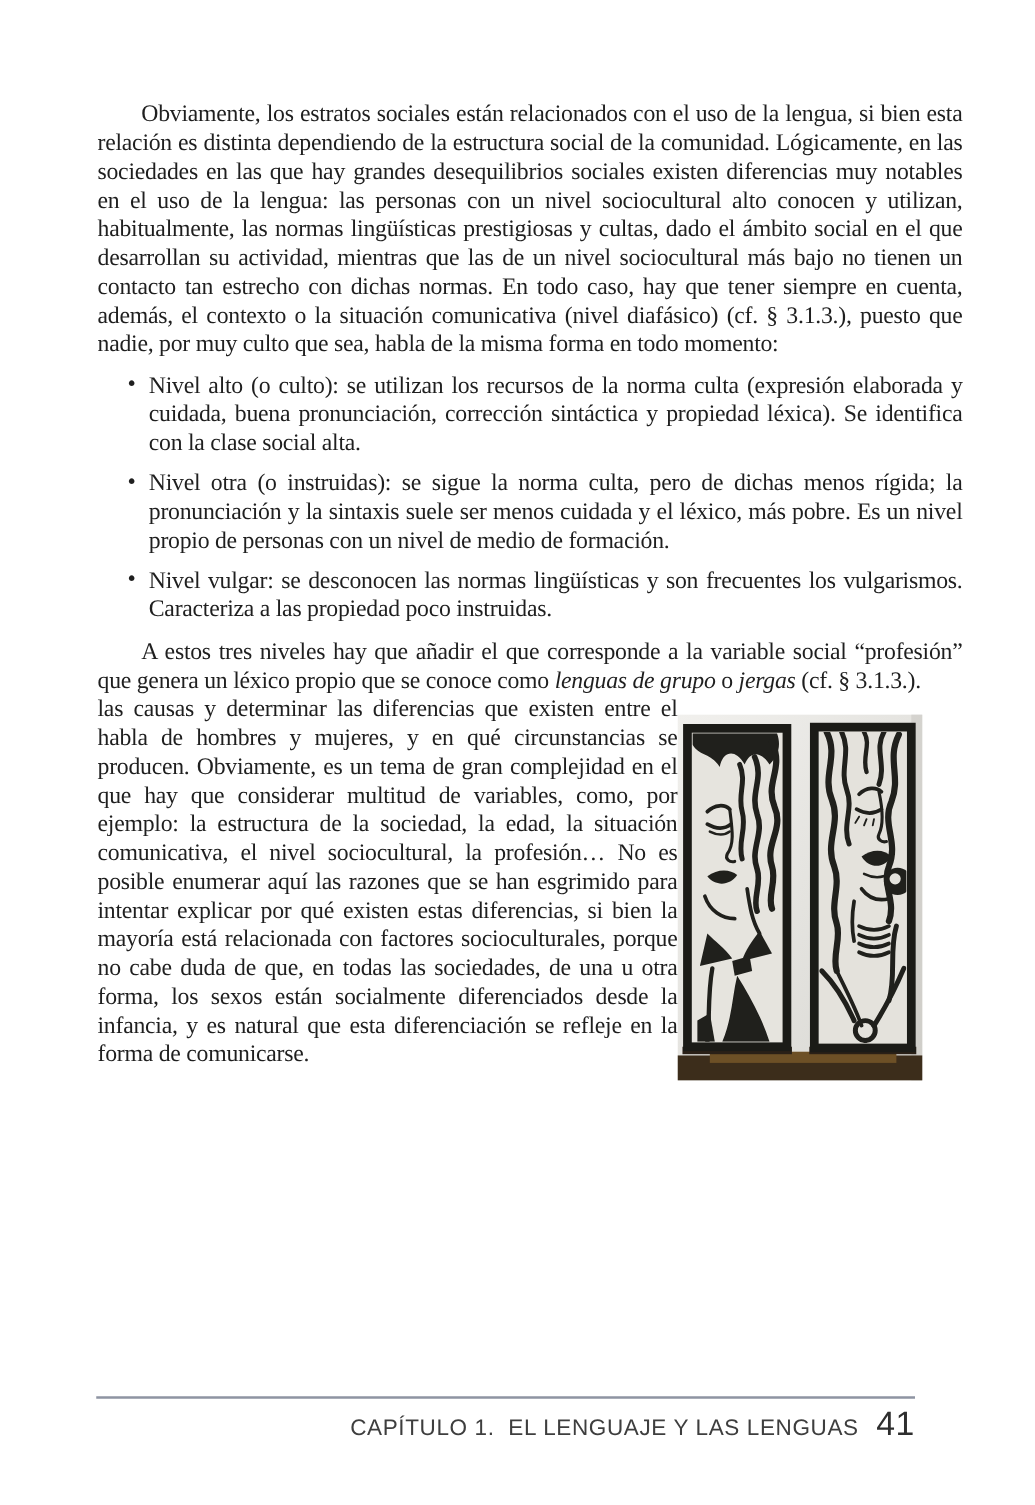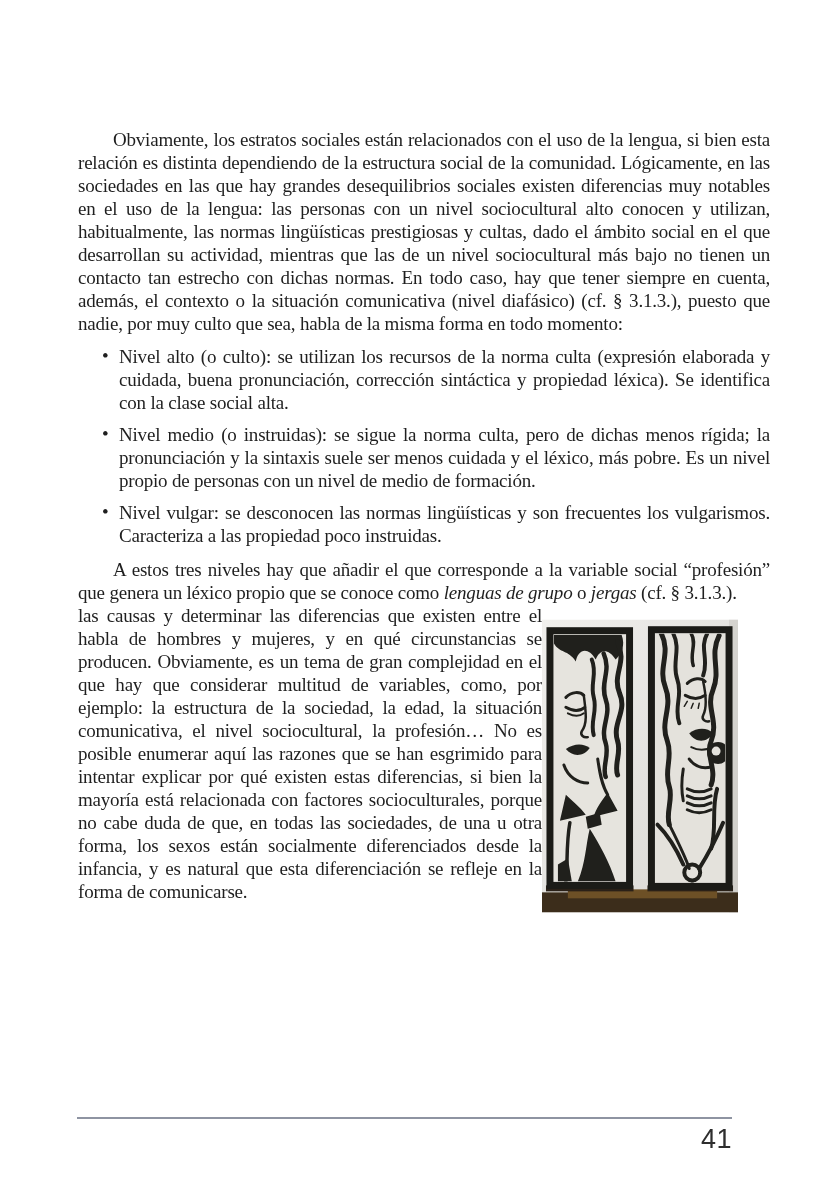--- a/index.html
+++ b/index.html
@@ -3,21 +3,21 @@
 <meta charset="utf-8">
 <style>
   html,body{margin:0;padding:0;background:#ffffff;}
   .page{
     position:relative;width:828px;height:1204px;background:#ffffff;
     font-family:"Liberation Serif", serif;color:#1f1f1f;overflow:hidden;
   }
   .content{
     position:absolute;left:78px;top:80px;width:692px;
     font-size:19px;line-height:23px;text-align:justify;
-    letter-spacing:-0.2px;hyphens:auto;margin-top:48px;
+    letter-spacing:-0.2px;hyphens:auto;
   }
   .content p{margin:0;}
   p.indent{text-indent:35px;}
   .bold{font-weight:normal;}
   .italic{font-style:italic;}
   ul.levels{list-style:none;margin:10px 0 0 0;padding:0;}
   ul.levels li{position:relative;padding-left:41px;margin-top:9px;}
   ul.levels li .dot{
     position:absolute;left:24px;top:-1px;font-size:19px;
   }
@@ -53,21 +53,21 @@
 
   <div class="content">
 
     <p class="indent">Obviamente, los estratos sociales están relacionados con el uso de la lengua, si bien esta relación es distinta dependiendo de la estructura social de la comunidad. Lógicamente, en las sociedades en las que hay grandes desequilibrios sociales existen diferencias muy notables en el uso de la lengua: las personas con un nivel sociocultural alto conocen y utilizan, habitualmente, las normas lingüísticas prestigiosas y cultas, dado el ámbito social en el que desarrollan su actividad, mientras que las de un nivel sociocultural más bajo no tienen un contacto tan estrecho con dichas normas. En todo caso, hay que tener siempre en cuenta, además, el contexto o la situación comunicativa (nivel diafásico) (cf. § 3.1.3.), puesto que nadie, por muy culto que sea, habla de la misma forma en todo momento:</p>
 
     <ul class="levels">
       <li>
         <span class="dot">•</span><span class="bold">Nivel alto</span><span> (o </span><span class="bold">culto</span><span>): se utilizan los recursos de la norma culta (expresión elaborada y cuidada, buena pronunciación, corrección sintáctica y propiedad léxica). Se identifica con la clase social alta.</span>
       </li>
       <li>
-        <span class="dot">•</span><span class="bold">Nivel medio</span><span> (o </span><span class="bold">instruidas</span><span>): se sigue la norma culta, pero de dichas menos rígida; la pronunciación y la sintaxis suele ser menos cuidada y el léxico, más pobre. Es un nivel propio de personas con un nivel de medio de formación.</span>
+        <span class="dot">•</span><span class="bold">Nivel otra</span><span> (o </span><span class="bold">instruidas</span><span>): se sigue la norma culta, pero de dichas menos rígida; la pronunciación y la sintaxis suele ser menos cuidada y el léxico, más pobre. Es un nivel propio de personas con un nivel de medio de formación.</span>
       </li>
       <li>
         <span class="dot">•</span><span class="bold">Nivel vulgar</span><span></span><span class="bold"></span><span>: se desconocen las normas lingüísticas y son frecuentes los vulgarismos. Caracteriza a las propiedad poco instruidas.</span>
       </li>
     </ul>
 
     <p class="indent para2">
       <span>A estos tres niveles hay que añadir el que corresponde a la variable social “profesión” que genera un léxico propio que se conoce como </span><span class="italic">lenguas de grupo</span><span> o </span><span class="italic">jergas</span><span> (cf. § 3.1.3.).</span>
     </p>
 
@@ -149,16 +149,17 @@
           </g>
         </svg>
       </span><span>las causas y determinar las diferencias que existen entre el habla de hombres y mujeres, y en qué circunstancias se producen. Obviamente, es un tema de gran complejidad en el que hay que considerar multitud de variables, como, por ejemplo: la estructura de la sociedad, la edad, la situación comunicativa, el nivel sociocultural, la profesión… No es posible enumerar aquí las razones que se han esgrimido para intentar explicar por qué existen estas diferencias, si bien la mayoría está relacionada con factores socioculturales, porque no cabe duda de que, en todas las sociedades, de una u otra forma, los sexos están socialmente diferenciados desde la infancia, y es natural que esta diferenciación se refleje en la forma de comunicarse.</span>
     </p>
 
   </div>
 
   <div class="footer-rule"></div>
 
   <div class="footer">
+    <span class="chapter">CAPÍTULO 1.&nbsp; EL LENGUAJE Y LAS LENGUAS</span>
     <span class="pagenum">41</span>
   </div>
 
 </div>
 
 </body></html>

